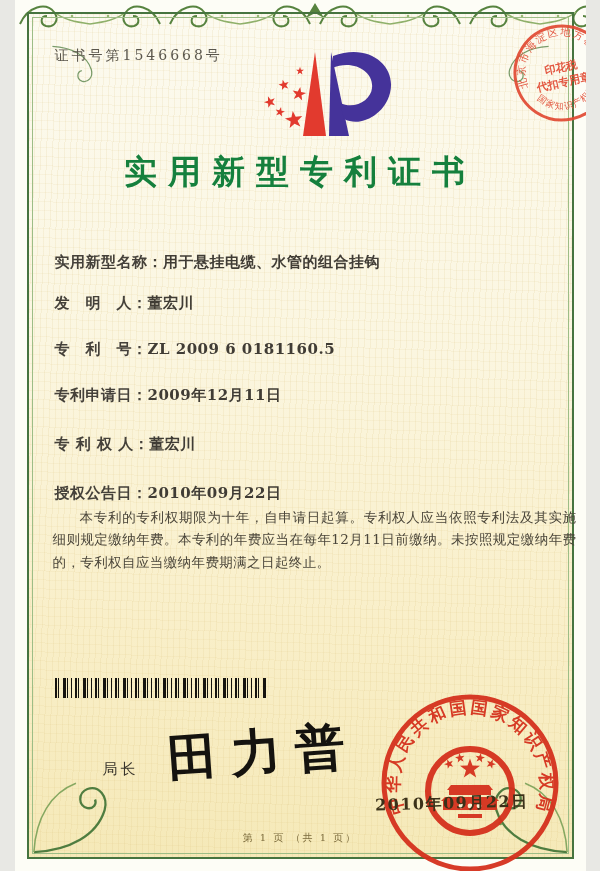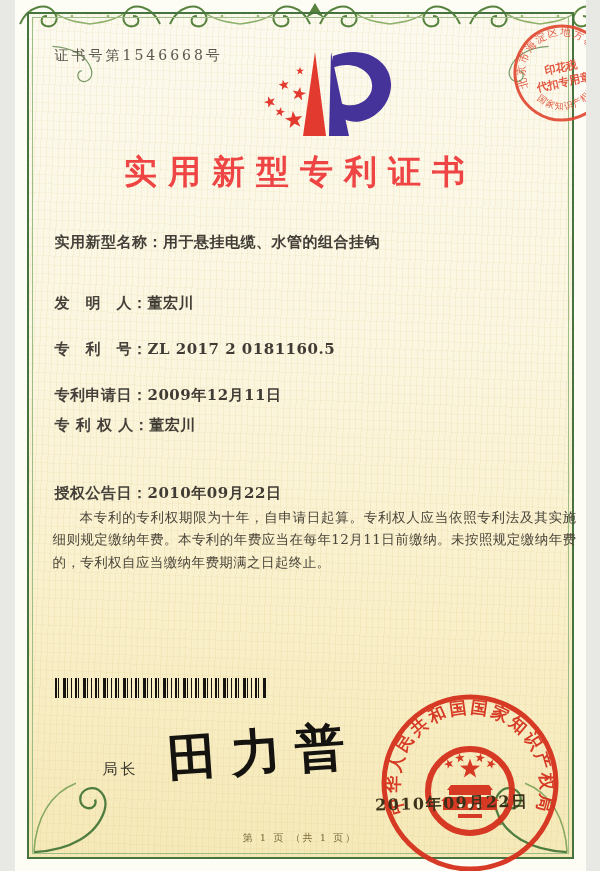--- a/index.html
+++ b/index.html
@@ -24,24 +24,24 @@
   .flourish{position:absolute;width:86px;height:86px;}
   .fl-br{right:17px;bottom:17px;}
   .fl-bl{left:17px;bottom:17px;transform:scaleX(-1);}
   .fl-tr{right:17px;top:26px;transform:scale(.55,-.55);opacity:.75;}
   .fl-tl{left:17px;top:26px;transform:scale(-.55,-.55);opacity:.75;}
 
   .cert-no{position:absolute;left:40px;top:47px;font-size:14px;letter-spacing:3px;color:#5a564c;}
   .logo{position:absolute;left:232px;top:46px;width:150px;height:94px;}
   .title{
     position:absolute;left:0;top:150px;width:100%;text-align:center;
-    font-size:33px;font-weight:700;letter-spacing:11px;color:#ef4444;font-family:Liberation Serif, serif;
+    font-size:33px;font-weight:700;letter-spacing:11px;color:#15803d;font-family:Liberation Serif, serif;
   }
   .field{position:absolute;left:40px;font-size:15px;color:#45413a;font-weight:600;letter-spacing:.5px;}
-  .f0{top:233px}.f1{top:294px}.f2{top:340px}.f3{top:386px}.f4{top:416px}.f5{top:484px}
+  .f0{top:253px}.f1{top:294px}.f2{top:340px}.f3{top:386px}.f4{top:435px}.f5{top:484px}
   .field .val{font-weight:600;color:#403c35;}
 
   .paras{position:absolute;left:38px;top:506px;width:524px;color:#4b463a;}
   .paras p{
     margin:0 0 2px 0;font-size:13.5px;line-height:1.66;text-indent:2em;
     text-align:justify;letter-spacing:.4px;
   }
 
   .barcode{
     position:absolute;left:40px;top:678px;width:212px;height:20px;
@@ -155,21 +155,21 @@
 
   <div class="title">实用新型专利证书</div>
 
   <div class="field f0">
     <span class="lbl">实用新型名称：</span><span class="val">用于悬挂电缆、水管的组合挂钩</span>
   </div>
   <div class="field f1">
     <span class="lbl">发　明　人：</span><span class="val">董宏川</span>
   </div>
   <div class="field f2">
-    <span class="lbl">专　利　号：</span><span class="val">ZL 2017 2 0181160.5</span>
+    <span class="lbl">专　利　号：</span><span class="val">ZL 2009 6 0181160.5</span>
   </div>
   <div class="field f3">
     <span class="lbl">专利申请日：</span><span class="val">2009年12月11日</span>
   </div>
   <div class="field f4">
     <span class="lbl">专 利 权 人：</span><span class="val">董宏川</span>
   </div>
   <div class="field f5">
     <span class="lbl">授权公告日：</span><span class="val">2010年09月22日</span>
   </div>

